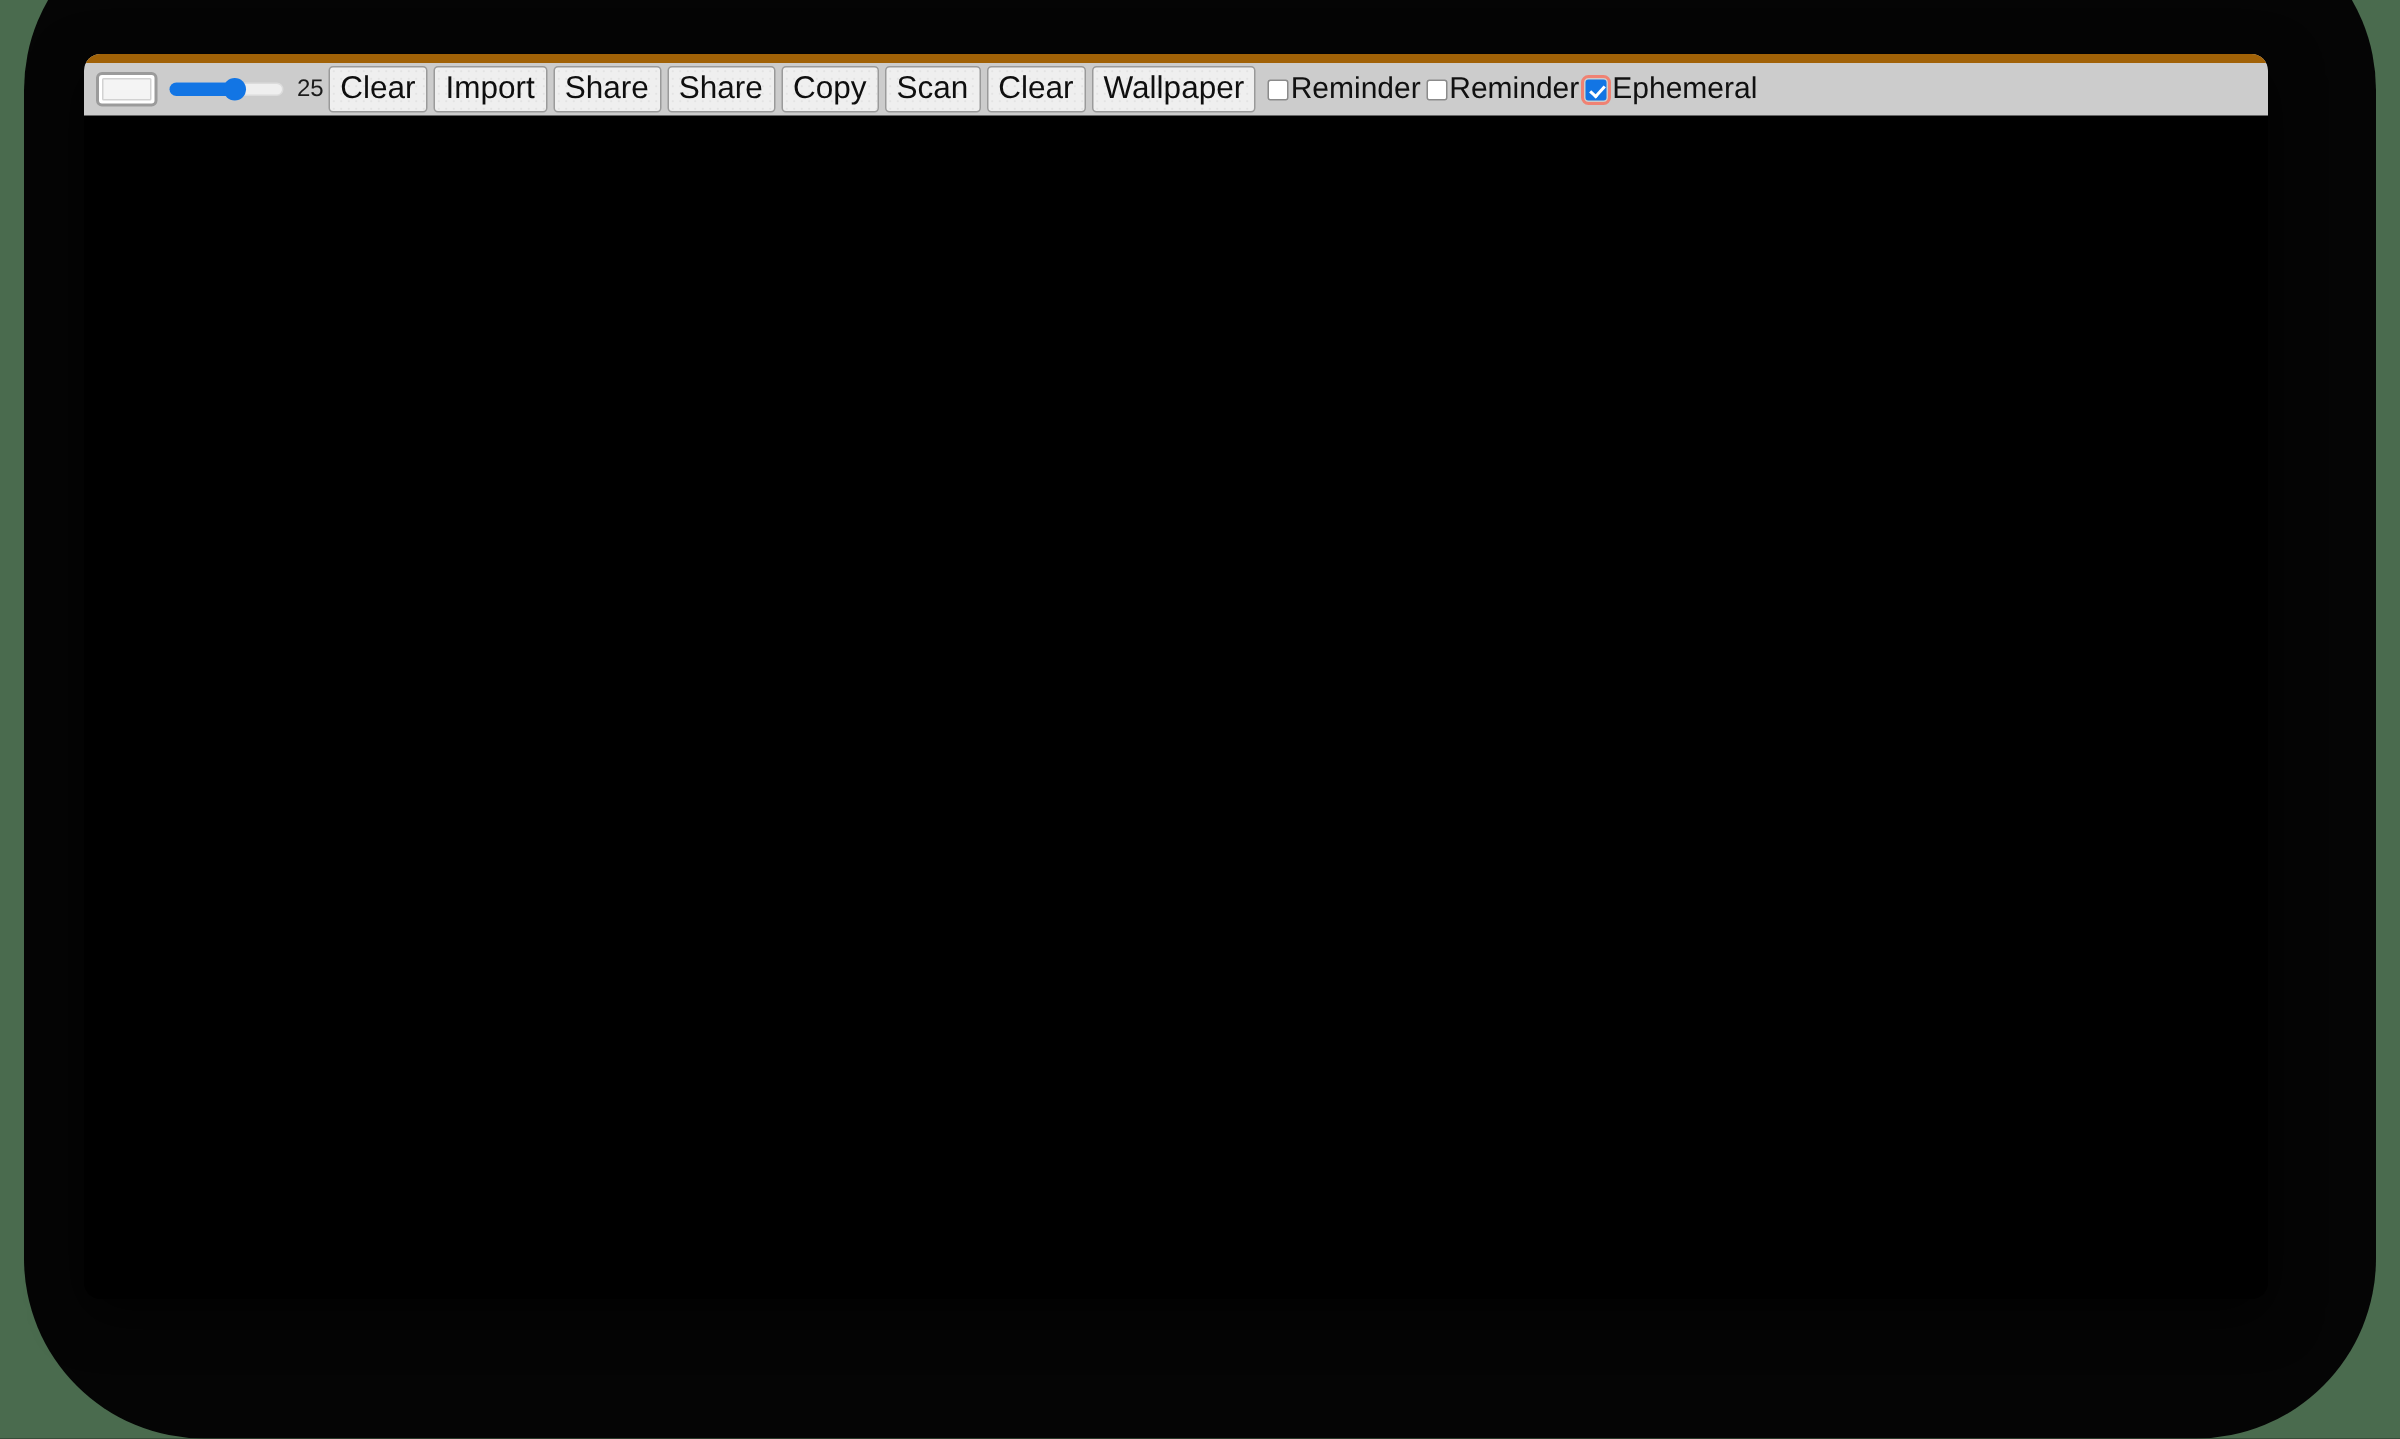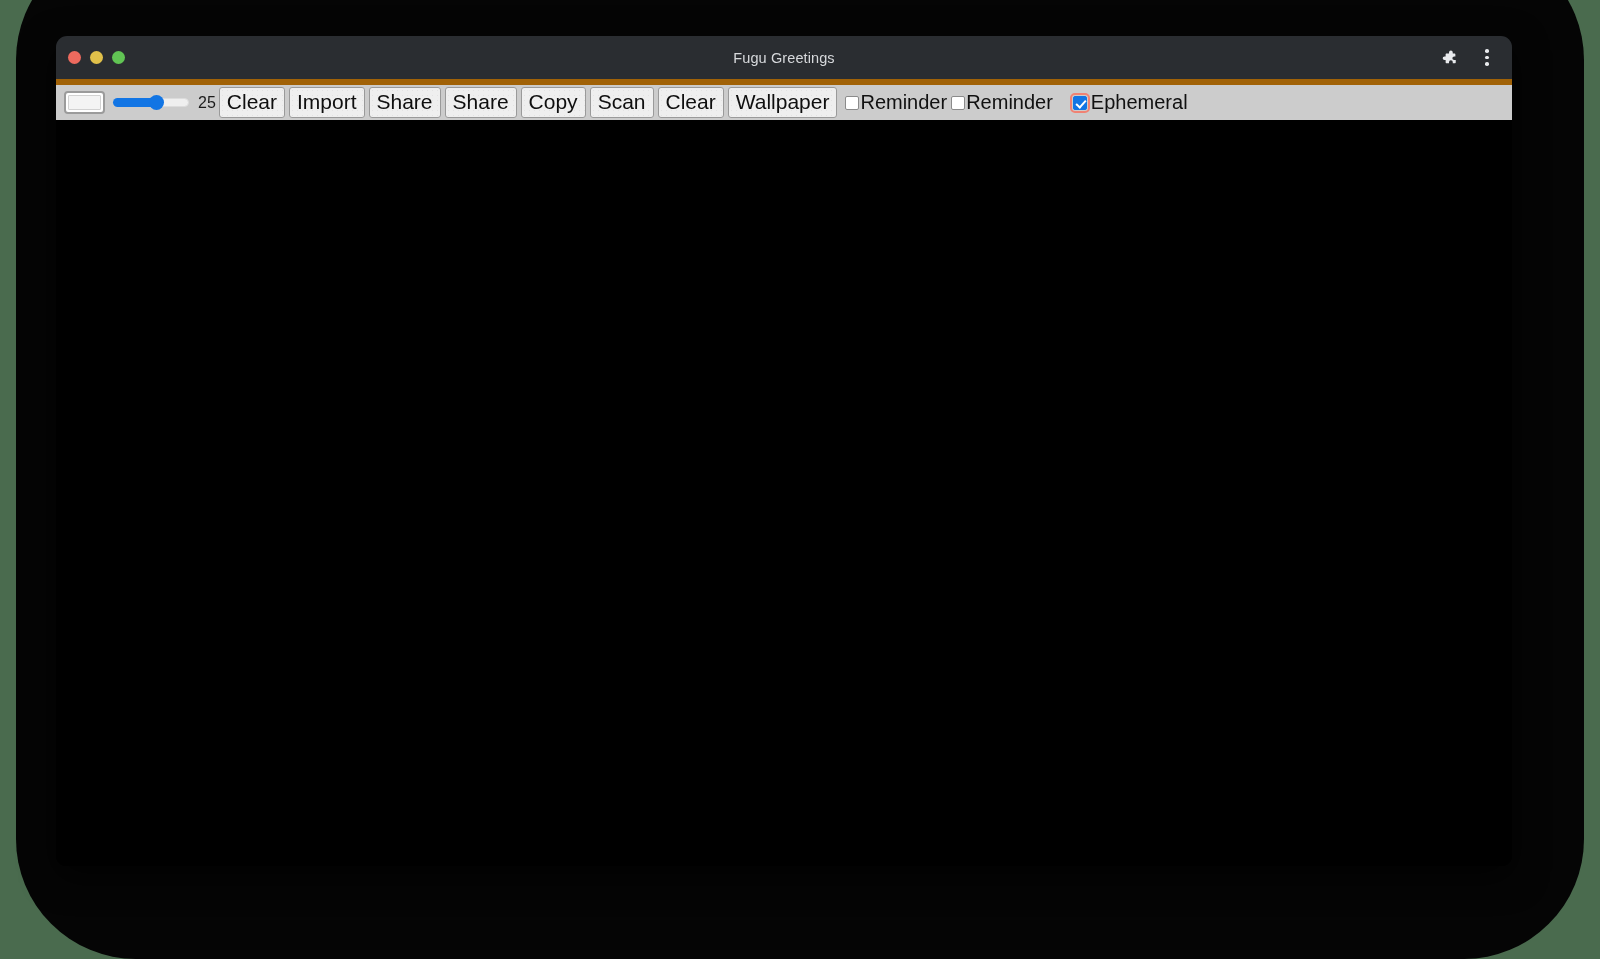--- a/index.html
+++ b/index.html
@@ -260,45 +260,20 @@
   }
 </style>
 </head>
 <body>
 
 <div id="desktop">
   <div id="backdrop-shape"></div>
 
   <div id="window">
 
-    <div id="titlebar">
-
-      <div class="traffic-lights">
-        <span class="tl red"></span>
-        <span class="tl yellow"></span>
-        <span class="tl green"></span>
-      </div>
-
-      <div id="window-title">Fugu Greetings</div>
-
-      <div class="titlebar-right">
-        <span class="tb-icon">
-          <svg width="18" height="18" viewBox="0 0 24 24" aria-hidden="true">
-            <path fill="#e8eaed" d="M14.5 2a2.5 2.5 0 0 1 2.5 2.5V6h2.2c.72 0 1.3.58 1.3 1.3V10h-1.6a2.4 2.4 0 0 0 0 4.8H21v2.9c0 .72-.58 1.3-1.3 1.3H17v-1.6a2.5 2.5 0 0 0-5 0V19H8.8c-.72 0-1.3-.58-1.3-1.3V14.8H6a2.4 2.4 0 0 1 0-4.8h1.5V7.3c0-.72.58-1.3 1.3-1.3H12V4.5A2.5 2.5 0 0 1 14.5 2z"></path>
-          </svg>
-        </span>
-        <span class="tb-icon">
-          <span class="kebab">
-            <i></i>
-              <i></i>
-              <i></i>
-          </span>
-        </span>
-      </div>
-    </div>
 
     <div id="toolbar">
 
       <span class="color-swatch">
         <i></i>
       </span>
 
       <span class="range-wrap">
         <span class="range-track"></span>
         <span class="range-fill"></span>
@@ -319,21 +294,21 @@
       <span class="cb-wrap">
         <span class="checkbox"></span>
         <span class="cb-label">Reminder</span>
       </span>
 
       <span class="cb-wrap">
         <span class="checkbox"></span>
         <span class="cb-label">Reminder</span>
       </span>
 
-      <span class="cb-wrap" style="margin-left:16px;">
+      <span class="cb-wrap" style="margin-left:0;">
         <span class="focus-ring">
           <span class="checkbox checked"></span>
         </span>
         <span class="cb-label">Ephemeral</span>
       </span>
     </div>
 
     <div id="canvas-area"></div>
 
   </div>

